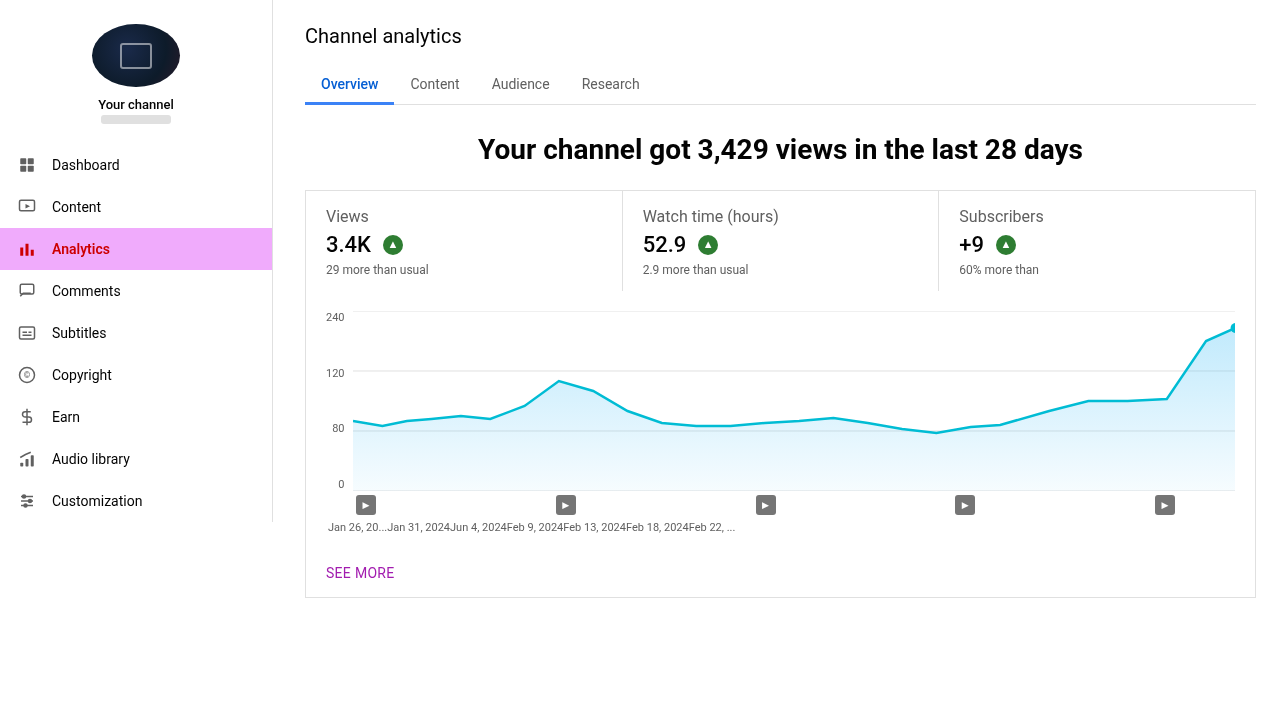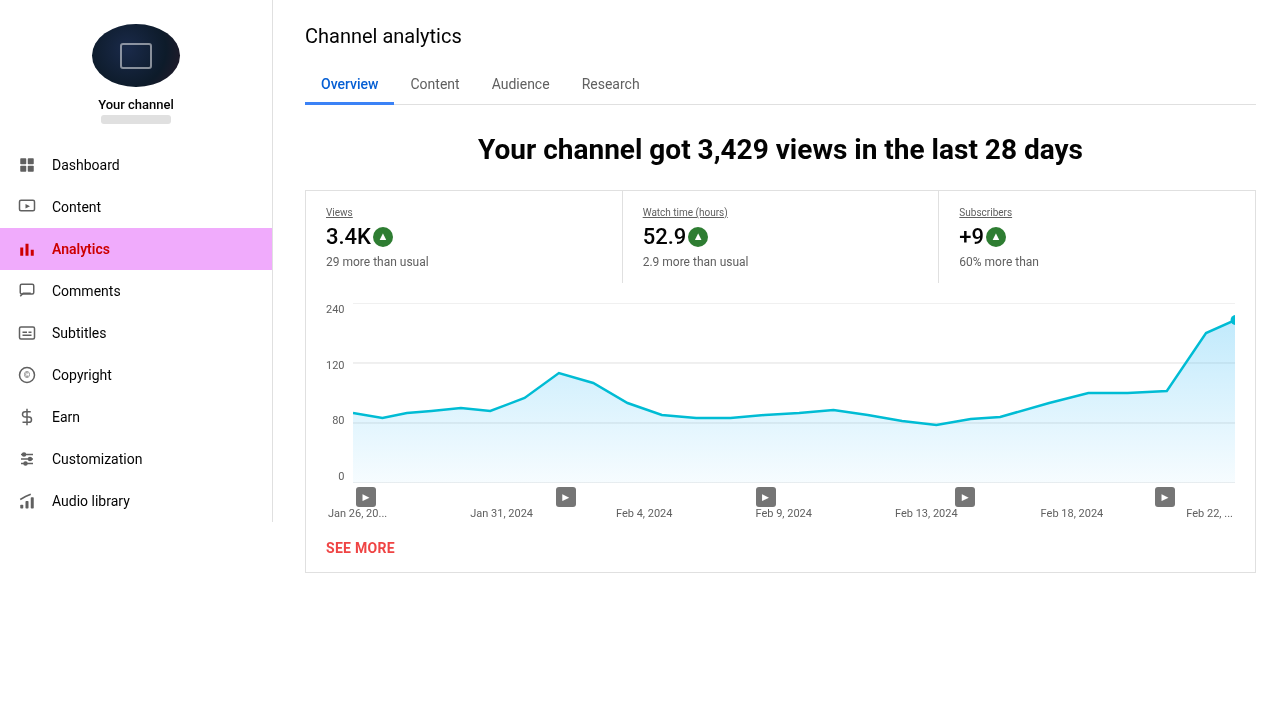--- a/index.html
+++ b/index.html
@@ -129,29 +129,28 @@
       border: 1px solid #e0e0e0;
       border-bottom: none;
     }
     .metric-card {
       flex: 1;
       padding: 16px 20px 14px;
       border-right: 1px solid #e0e0e0;
     }
     .metric-card:last-child { border-right: none; }
     .metric-label {
-      font-size: 10px;
+      font-size: 16px;
       color: #606060;
       margin-bottom: 6px;
-      text-decoration: underline;
     }
     .metric-value-row {
       display: flex;
       align-items: center;
-      gap: 2px;
+      gap: 12px;
       margin-bottom: 6px;
     }
     .metric-value {
       font-size: 22px;
       font-weight: 500;
       color: #030303;
     }
     .up-arrow {
       width: 20px;
       height: 20px;
@@ -191,21 +190,21 @@
       color: #606060;
       margin-bottom: 4px;
     }
     .tooltip-value {
       font-size: 24px;
       font-weight: 400;
       color: #065fd4;
     }
     .chart-dates {
       display: flex;
-      justify-content: space-between;
+      margin-top: 6px;
       padding: 0 2px;
     }
     .chart-date-label {
       font-size: 11px;
       color: #606060;
     }
     .play-icons-row {
       display: flex;
       justify-content: space-between;
       margin-top: 4px;
@@ -217,24 +216,24 @@
       background: #757575;
       border-radius: 3px;
       display: flex;
       align-items: center;
       justify-content: center;
       color: white;
       font-size: 9px;
       cursor: pointer;
     }
     .see-more {
-      margin-top: 20px;
-      color: #ef4444;
+      margin-top: 31px;
+      color: #a21caf;
       font-size: 14px;
-      font-weight: 700;
+      font-weight: 400;
       cursor: pointer;
       letter-spacing: 0.3px;
     }
 
     
     .chart-inner {
       display: flex;
       align-items: stretch;
     }
     .y-axis {
@@ -329,46 +328,46 @@
     </div>
 
     <div class="nav-item">
       <div class="nav-icon">
         <svg width="18" height="18" viewBox="0 0 24 24" fill="none" stroke="currentColor" stroke-width="2">
             <line x1="12" y1="1" x2="12" y2="23"></line>
             <path d="M17 5H9.5a3.5 3.5 0 0 0 0 7h5a3.5 3.5 0 0 1 0 7H6"></path>
           </svg>
       </div>
       <span class="nav-label">Earn</span>
+    </div>
+
+    <div class="nav-item">
+      <div class="nav-icon">
+        <svg width="18" height="18" viewBox="0 0 24 24" fill="none" stroke="currentColor" stroke-width="2">
+            <rect x="3" y="17" width="4" height="5" rx="1" fill="currentColor" stroke="none"></rect>
+            <rect x="10" y="12" width="4" height="10" rx="1" fill="currentColor" stroke="none"></rect>
+            <rect x="17" y="7" width="4" height="15" rx="1" fill="currentColor" stroke="none"></rect>
+            <polyline points="3,10 10,6 17,3"></polyline>
+          </svg>
+      </div>
+      <span class="nav-label">Audio library</span>
     </div>
 
     <div class="nav-item">
       <div class="nav-icon">
         <svg width="18" height="18" viewBox="0 0 24 24" fill="none" stroke="currentColor" stroke-width="2">
             <line x1="4" y1="6" x2="20" y2="6"></line>
             <circle cx="8" cy="6" r="2" fill="currentColor"></circle>
             <line x1="4" y1="12" x2="20" y2="12"></line>
             <circle cx="16" cy="12" r="2" fill="currentColor"></circle>
             <line x1="4" y1="18" x2="20" y2="18"></line>
             <circle cx="10" cy="18" r="2" fill="currentColor"></circle>
           </svg>
       </div>
       <span class="nav-label">Customization</span>
-    </div>
-
-    <div class="nav-item">
-      <div class="nav-icon">
-        <svg width="18" height="18" viewBox="0 0 24 24" fill="none" stroke="currentColor" stroke-width="2">
-            <rect x="3" y="17" width="4" height="5" rx="1" fill="currentColor" stroke="none"></rect>
-            <rect x="10" y="12" width="4" height="10" rx="1" fill="currentColor" stroke="none"></rect>
-            <rect x="17" y="7" width="4" height="15" rx="1" fill="currentColor" stroke="none"></rect>
-            <polyline points="3,10 10,6 17,3"></polyline>
-          </svg>
-      </div>
-      <span class="nav-label">Audio library</span>
     </div>
 
   </nav>
 </div>
 
 <div class="main">
   <h1 class="page-title">Channel analytics</h1>
 
   <div class="tabs">
     <div class="tab active">Overview</div>
@@ -446,21 +445,21 @@
       <div class="play-btn">▶</div>
       <div class="play-btn">▶</div>
       <div class="play-btn">▶</div>
       <div class="play-btn">▶</div>
       <div class="play-btn">▶</div>
     </div>
 
     <div class="chart-dates">
       <span class="chart-date-label">Jan 26, 20...</span>
       <span class="chart-date-label">Jan 31, 2024</span>
-      <span class="chart-date-label">Feb 4, 2024</span>
+      <span class="chart-date-label">Jun 4, 2024</span>
       <span class="chart-date-label">Feb 9, 2024</span>
       <span class="chart-date-label">Feb 13, 2024</span>
       <span class="chart-date-label">Feb 18, 2024</span>
       <span class="chart-date-label">Feb 22, ...</span>
     </div>
 
     <div class="see-more">SEE MORE</div>
   </div>
 
 </div>

